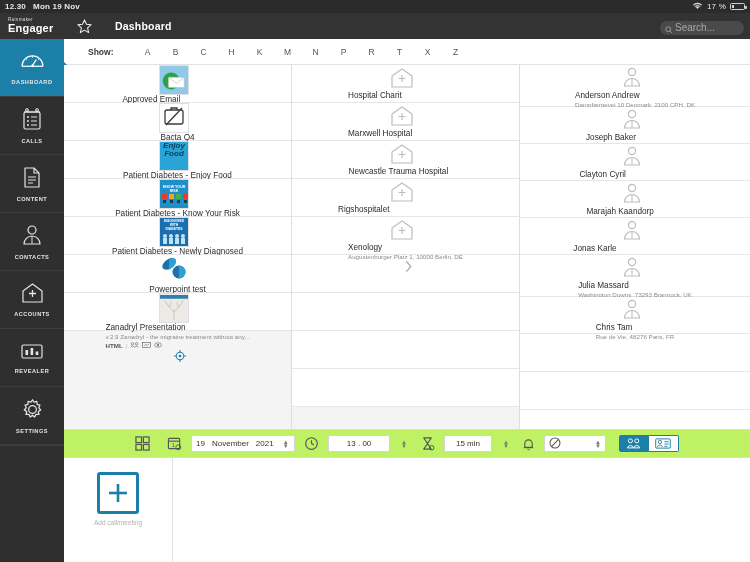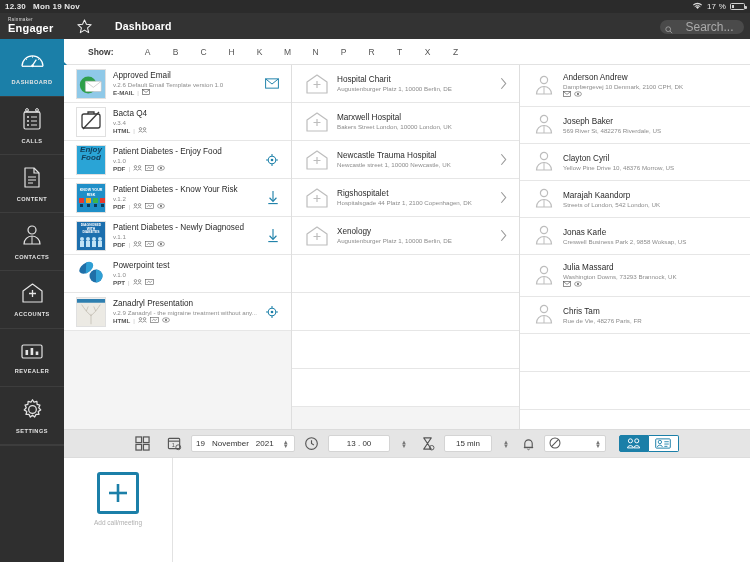--- a/index.html
+++ b/index.html
@@ -32,22 +32,22 @@
     padding-left: 8px; color: #fff;
   }
   .logo { width: 62px; line-height: 1; }
   .logo .lg-sm { font-size: 4.6px; letter-spacing: .3px; color: #d8d8d8; display:block; margin-bottom:1px;}
   .logo .lg-lg { font-size: 11px; font-weight: bold; letter-spacing: .2px; display:block; }
   .star-btn { margin-left: 6px; display: flex; align-items: center; }
   .page-title { margin-left: 22px; font-size: 10.5px; font-weight: bold; letter-spacing: .2px; }
   .search-wrap { margin-left: auto; margin-right: 6px; position: relative; }
   .search-box {
     width: 84px; height: 14px; background: #4a4a4a; border-radius: 7px;
-    border: none; color: #c9c9c9; font-size: 12px; padding-left: 15px;
-    font-family: "Liberation Sans", sans-serif; outline: none; text-align: center;
+    border: none; color: #c9c9c9; font-size: 10px; padding-left: 15px;
+    font-family: "Liberation Sans", sans-serif; outline: none;
   }
   .search-box::placeholder { color: #a9a9a9; }
   .search-ico { position: absolute; left: 5px; top: 3px; pointer-events: none; }
   
   .body { display: flex; height: 523px; }
   
   .sidebar { width: 64px; background: #2f2f2f; flex: none; display: flex; flex-direction: column; }
   .side-item {
     height: 58px; display: flex; flex-direction: column; align-items: center;
     justify-content: center; color: #e4e4e4; border-bottom: 1px solid #3d3d3d;
@@ -72,20 +72,21 @@
     font-size: 8.5px; color: #555; width: 28px; text-align: center;
   }
   .columns { display: flex; height: 364px; background: #efefef; }
   .col { width: 228px; flex: none; overflow: hidden; border-right: 1px solid #dedede; background: #f4f4f4; }
   .col:last-child { border-right: none; width: 230px; }
   
   .row {
     background: #fff; border-bottom: 1px solid #e6e6e6;
     display: flex; align-items: center; padding: 0 12px;
     position: relative;
+    flex-direction: column;
   }
   .row-content { height: 38px; }
   .row-acc { height: 38px; }
   .row-con { height: 37px; }
   .thumb {
     width: 30px; height: 30px; flex: none; margin-right: 7px;
     border: 1px solid #e0e0e0; overflow: hidden; position: relative;
     display: flex; justify-content: center;
     font-size: 5px; color: #fff; text-align: center; line-height: 1.05;
   }
@@ -93,21 +94,21 @@
   .r-title { font-size: 8.2px; color: #2b2b2b; white-space: nowrap; overflow: hidden; text-overflow: ellipsis; }
   .r-sub { font-size: 6.2px; color: #8c8c8c; white-space: nowrap; overflow: hidden; text-overflow: ellipsis; margin-top: 1px; }
   .r-meta { font-size: 6.2px; color: #555; margin-top: 1.5px; display: flex; align-items: center; gap: 3px; font-weight: bold; }
   .r-meta .sep { color: #c4c4c4; font-weight: normal; }
   .r-act { margin-left: 5px; flex: none; display: flex; align-items: center; }
   .acc-ico { width: 26px; height: 26px; flex: none; margin-right: 7px; display: flex; align-items: center; justify-content: center; }
   .con-ico { width: 24px; height: 26px; flex: none; margin-right: 7px; display: flex; align-items: center; justify-content: center; }
   .empty-row { background: #fff; border-bottom: 1px solid #e6e6e6; }
   
   .toolbar {
-    height: 29px; background: #e5e5e5; border-top: 1px solid #dcdcdc;
+    height: 29px; background: #bef264; border-top: 1px solid #dcdcdc;
     border-bottom: 1px solid #dcdcdc; display: flex; align-items: center;
     justify-content: center; gap: 9px;
   }
   .tb-ico { display: flex; align-items: center; color: #555; }
   .field {
     height: 17px; background: #fff; border: 1px solid #d4d4d4; border-radius: 2px;
     display: flex; align-items: center; font-size: 8px; color: #333; padding: 0 4px; gap: 7px;
   }
   .stepper { display: flex; flex-direction: column; line-height: 4px; color: #777; font-size: 6px; margin-left: 2px; }
   .toggle-grp { display: flex; margin-left: 4px; }

